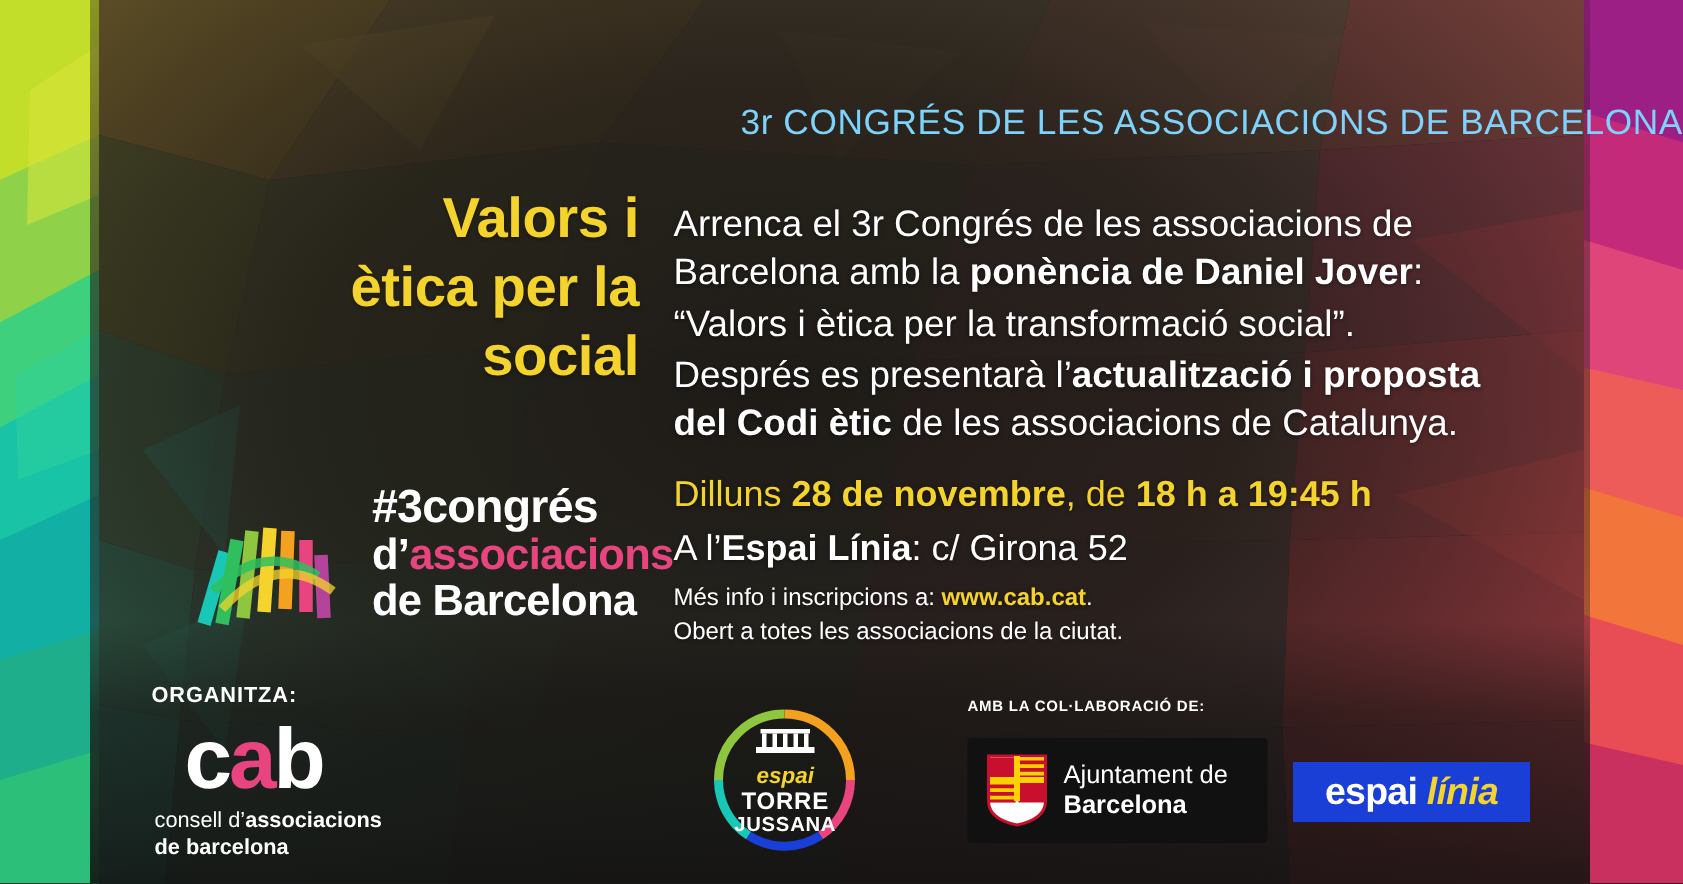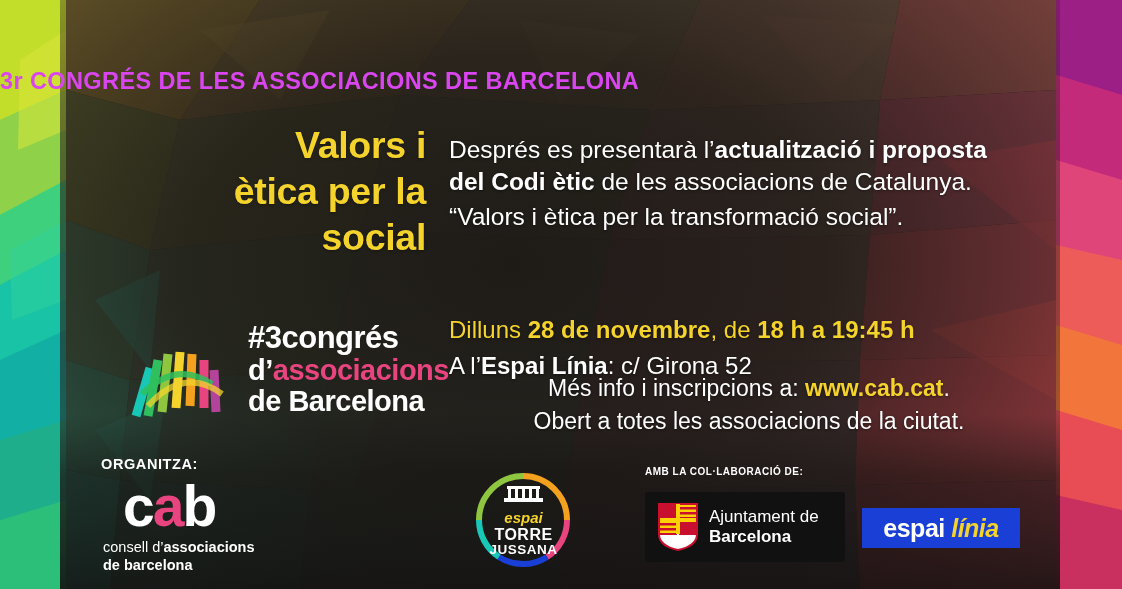--- a/index.html
+++ b/index.html
@@ -29,24 +29,24 @@
     left: 60px; right: 62px; bottom: 0; height: 175px;
     background: linear-gradient(to bottom, rgba(20,18,16,0.0) 0%, rgba(20,18,16,0.55) 35%, rgba(18,16,15,0.85) 100%);
   }
 
   
   .content { position: absolute; inset: 0; }
 
   .kicker {
     position: absolute;
     top: 68px; left: 0; width: 100%;
-    text-align: left;
-    color: #d946ef;
+    text-align: right;
+    color: #7dd3fc;
     font-size: 23.5px;
-    font-weight: bold;
+    font-weight: normal;
     letter-spacing: 0.4px;
   }
 
   .headline {
     position: absolute;
     left: 96px; top: 122px; width: 330px;
     text-align: right;
     color: #f4d42c;
     font-size: 37.5px;
     line-height: 1.23;
@@ -74,26 +74,25 @@
     color: #ffffff;
     text-shadow: 0 1px 3px rgba(0,0,0,0.45);
   }
   .when .yellow { color: #f4d42c; }
   .when .yellow b { font-weight: bold; }
   .when b { font-weight: bold; }
   .when .line2 { margin-top: 2px; }
 
   .info {
     position: absolute;
-    left: 449px; top: 372px; width: 600px;
-    font-size: 23px;
+    left: 449px; top: 388px; width: 600px;
+    font-size: 16px;
     line-height: 1.42;
     color: #ffffff;
     text-shadow: 0 1px 3px rgba(0,0,0,0.45);
-    text-align: center;
   }
   .info .web { color: #f4d42c; font-weight: bold; }
 
   
   .hashlogo { position: absolute; left: 118px; top: 318px; width: 320px; height: 108px; }
   .hashlogo .arcs { position: absolute; left: 0; top: 2px; width: 120px; height: 104px; }
   .hashlogo .txt { position: absolute; left: 130px; top: 4px; width: 190px; }
   .hash-l1 { color: #ffffff; font-size: 31px; font-weight: bold; line-height: 1.06; letter-spacing: -0.5px; }
   .hash-l2 { font-size: 29px; font-weight: bold; line-height: 1.06; letter-spacing: -0.5px; color:#ffffff; }
   .hash-l2 .pink { color: #e8447f; }
@@ -237,24 +236,28 @@
     <div class="kicker">3r CONGRÉS DE LES ASSOCIACIONS DE BARCELONA</div>
 
     <div class="headline">
       <div>Valors i</div>
       <div>ètica per la</div>
       <div>social</div>
     </div>
 
     <div class="body-col">
       <p>
+        <span>Arrenca el 3r Congrés de les associacions de</span><br>
+        <span>Barcelona amb la </span><b>ponència de Daniel Jover</b><span>:</span>
+      </p>
+      <p>“Valors i ètica per la transformació social”.</p>
+      <p>
         <span>Després es presentarà l’</span><b>actualització i proposta</b><br>
         <b>del Codi ètic</b><span> de les associacions de Catalunya.</span>
       </p>
-      <p>“Valors i ètica per la transformació social”.</p>
     </div>
 
     <div class="when">
       <div class="line1">
         <span class="yellow">Dilluns </span><span class="yellow"><b>28 de novembre</b></span><span class="yellow">, de </span><span class="yellow"><b>18 h a 19:45 h</b></span>
       </div>
       <div class="line2">
         <span>A l’</span><b>Espai Línia</b><span>: c/ Girona 52</span>
       </div>
     </div>

